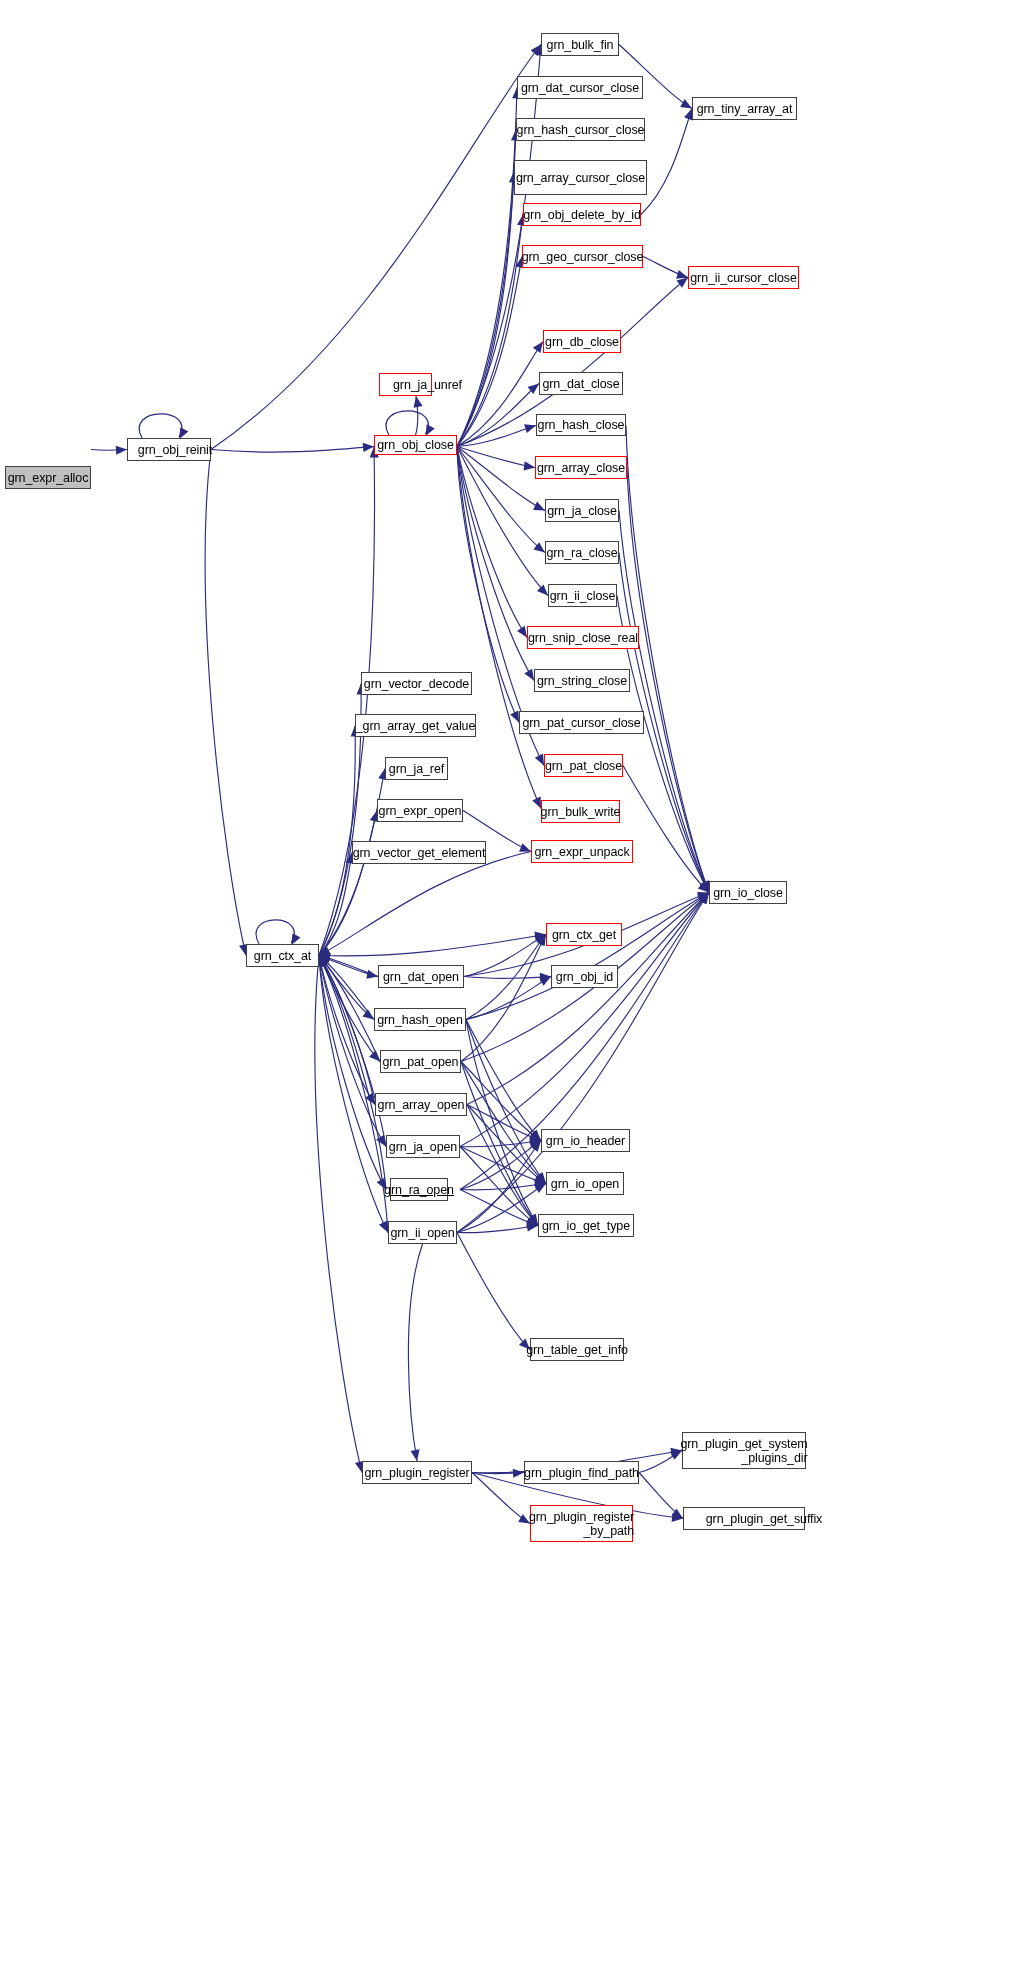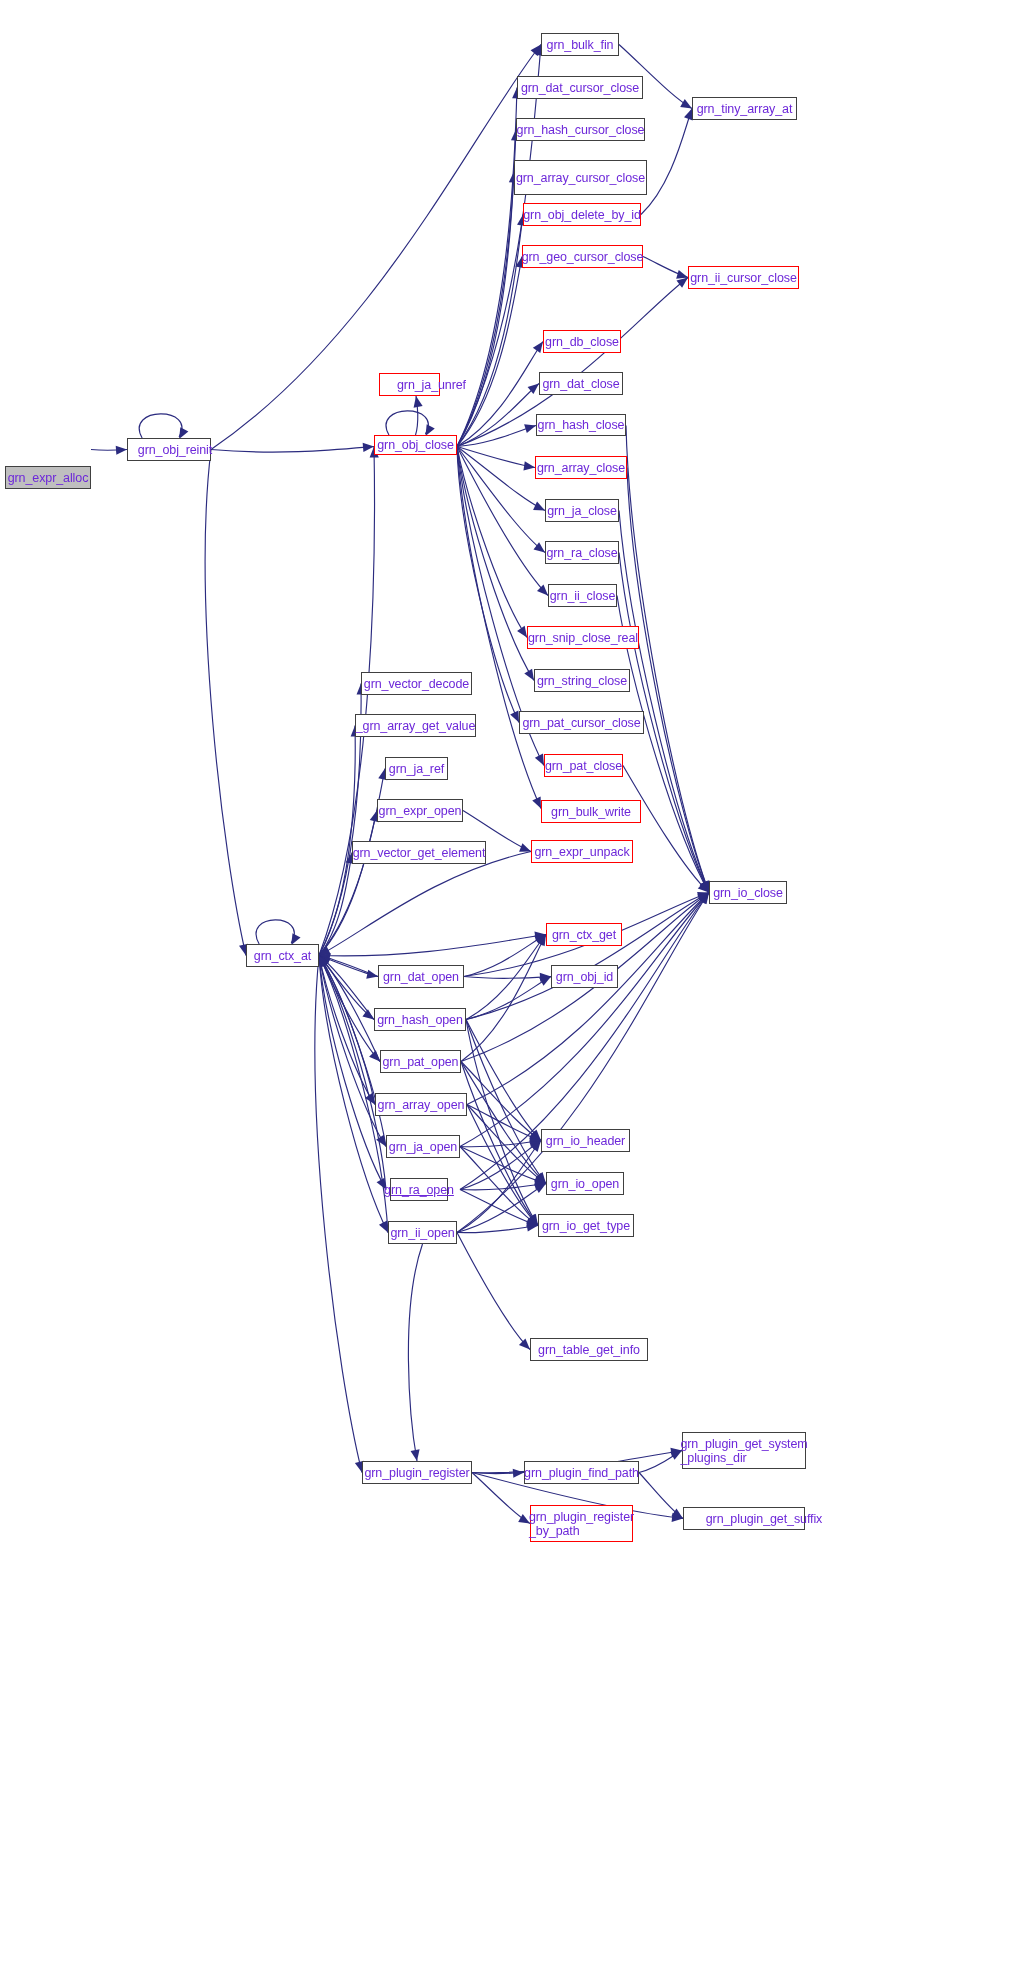--- a/index.html
+++ b/index.html
@@ -29,24 +29,24 @@
   .arrow-head {
     fill: #2b2b7f;
     stroke: none;
   }
   .node {
     position: absolute;
     box-sizing: border-box;
     display: flex;
     align-items: center;
     justify-content: center;
-    text-align: left;
+    text-align: right;
     background: #ffffff;
     border: 1px solid #404040;
-    color: #6d28d9;
+    color: #000000;
     font-size: 12.5px;
     line-height: 1.12;
     white-space: pre-line;
     letter-spacing: -0.1px;
   }
   .node.red {
     border-color: #ff0000;
   }
   .node.root {
     background: #bfbfbf;
@@ -261,54 +261,54 @@
       <div class="node" style="left: 127px; top: 438px; width: 84px; height: 23px; padding-left: 12px;">grn_obj_reinit</div>
       <div class="node" style="left: 541px; top: 33px; width: 78px; height: 23px;">grn_bulk_fin</div>
       <div class="node" style="left: 692px; top: 97px; width: 105px; height: 23px;">grn_tiny_array_at</div>
       <div class="node" style="left: 517px; top: 76px; width: 126px; height: 23px;">grn_dat_cursor_close</div>
       <div class="node" style="left: 516px; top: 118px; width: 129px; height: 23px;">grn_hash_cursor_close</div>
       <div class="node" style="left: 514px; top: 160px; width: 133px; height: 35px;">grn_array_cursor_close</div>
       <div class="node red" style="left: 523px; top: 203px; width: 118px; height: 23px;">grn_obj_delete_by_id</div>
       <div class="node red" style="left: 522px; top: 245px; width: 121px; height: 23px;">grn_geo_cursor_close</div>
       <div class="node red" style="left: 688px; top: 266px; width: 111px; height: 23px;">grn_ii_cursor_close</div>
       <div class="node red" style="left: 543px; top: 330px; width: 78px; height: 23px;">grn_db_close</div>
-      <div class="node red" style="left: 379px; top: 373px; width: 61px; height: 23px; padding-left: 44px;">grn_ja_unref</div>
+      <div class="node red" style="left: 379px; top: 373px; width: 53px; height: 23px; padding-left: 44px;">grn_ja_unref</div>
       <div class="node" style="left: 539px; top: 372px; width: 84px; height: 23px;">grn_dat_close</div>
       <div class="node" style="left: 536px; top: 414px; width: 90px; height: 22px;">grn_hash_close</div>
       <div class="node red" style="left: 374px; top: 435px; width: 83px; height: 20px;">grn_obj_close</div>
       <div class="node red" style="left: 535px; top: 456px; width: 92px; height: 23px;">grn_array_close</div>
       <div class="node" style="left: 545px; top: 499px; width: 74px; height: 23px;">grn_ja_close</div>
       <div class="node" style="left: 545px; top: 541px; width: 74px; height: 23px;">grn_ra_close</div>
       <div class="node" style="left: 548px; top: 584px; width: 69px; height: 23px;">grn_ii_close</div>
       <div class="node red" style="left: 527px; top: 626px; width: 112px; height: 23px;">grn_snip_close_real</div>
       <div class="node" style="left: 534px; top: 669px; width: 96px; height: 23px;">grn_string_close</div>
       <div class="node" style="left: 519px; top: 711px; width: 125px; height: 23px;">grn_pat_cursor_close</div>
       <div class="node" style="left: 361px; top: 672px; width: 111px; height: 23px;">grn_vector_decode</div>
       <div class="node" style="left: 355px; top: 714px; width: 121px; height: 23px;">_grn_array_get_value</div>
       <div class="node red" style="left: 544px; top: 754px; width: 79px; height: 23px;">grn_pat_close</div>
       <div class="node" style="left: 385px; top: 757px; width: 63px; height: 23px;">grn_ja_ref</div>
-      <div class="node red" style="left: 541px; top: 800px; width: 100px; height: 23px;">grn_bulk_write</div>
+      <div class="node red" style="left: 541px; top: 800px; width: 79px; height: 23px;">grn_bulk_write</div>
       <div class="node" style="left: 377px; top: 799px; width: 86px; height: 23px;">grn_expr_open</div>
       <div class="node" style="left: 352px; top: 841px; width: 134px; height: 23px;">grn_vector_get_element</div>
       <div class="node red" style="left: 531px; top: 840px; width: 102px; height: 23px;">grn_expr_unpack</div>
       <div class="node" style="left: 709px; top: 881px; width: 78px; height: 23px;">grn_io_close</div>
       <div class="node red" style="left: 546px; top: 923px; width: 76px; height: 23px;">grn_ctx_get</div>
       <div class="node" style="left: 246px; top: 944px; width: 73px; height: 23px;">grn_ctx_at</div>
       <div class="node" style="left: 378px; top: 965px; width: 86px; height: 23px;">grn_dat_open</div>
       <div class="node" style="left: 551px; top: 965px; width: 67px; height: 23px;">grn_obj_id</div>
       <div class="node" style="left: 374px; top: 1008px; width: 92px; height: 23px;">grn_hash_open</div>
       <div class="node" style="left: 380px; top: 1050px; width: 81px; height: 23px;">grn_pat_open</div>
       <div class="node" style="left: 375px; top: 1093px; width: 92px; height: 23px;">grn_array_open</div>
       <div class="node" style="left: 386px; top: 1135px; width: 74px; height: 23px;">grn_ja_open</div>
       <div class="node" style="left: 541px; top: 1129px; width: 89px; height: 23px;">grn_io_header</div>
       <div class="node" style="left: 390px; top: 1178px; width: 58px; height: 23px; text-decoration: underline;">grn_ra_open</div>
       <div class="node" style="left: 546px; top: 1172px; width: 78px; height: 23px;">grn_io_open</div>
       <div class="node" style="left: 388px; top: 1221px; width: 69px; height: 23px;">grn_ii_open</div>
       <div class="node" style="left: 538px; top: 1214px; width: 96px; height: 23px;">grn_io_get_type</div>
-      <div class="node" style="left: 530px; top: 1338px; width: 118px; height: 23px;">grn_table_get_info</div>
+      <div class="node" style="left: 530px; top: 1338px; width: 94px; height: 23px;">grn_table_get_info</div>
       <div class="node" style="left: 362px; top: 1461px; width: 110px; height: 23px;">grn_plugin_register</div>
       <div class="node" style="left: 524px; top: 1461px; width: 115px; height: 23px;">grn_plugin_find_path</div>
       <div class="node" style="left: 682px; top: 1432px; width: 124px; height: 37px;">grn_plugin_get_system
 _plugins_dir</div>
       <div class="node red" style="left: 530px; top: 1505px; width: 103px; height: 37px;">grn_plugin_register
 _by_path</div>
       <div class="node" style="left: 683px; top: 1507px; width: 122px; height: 23px; padding-left: 40px;">grn_plugin_get_suffix</div>
     </div>
 </div>
 

